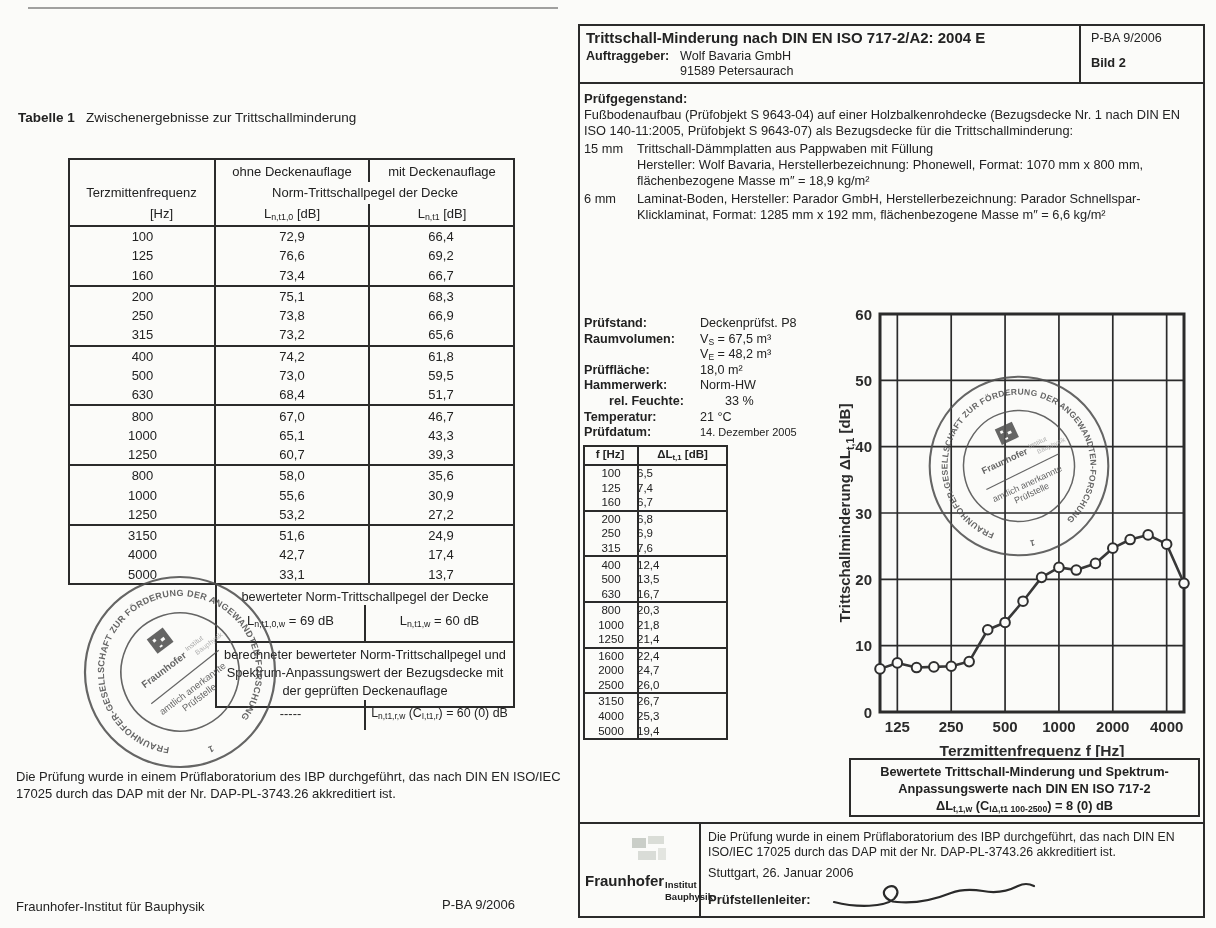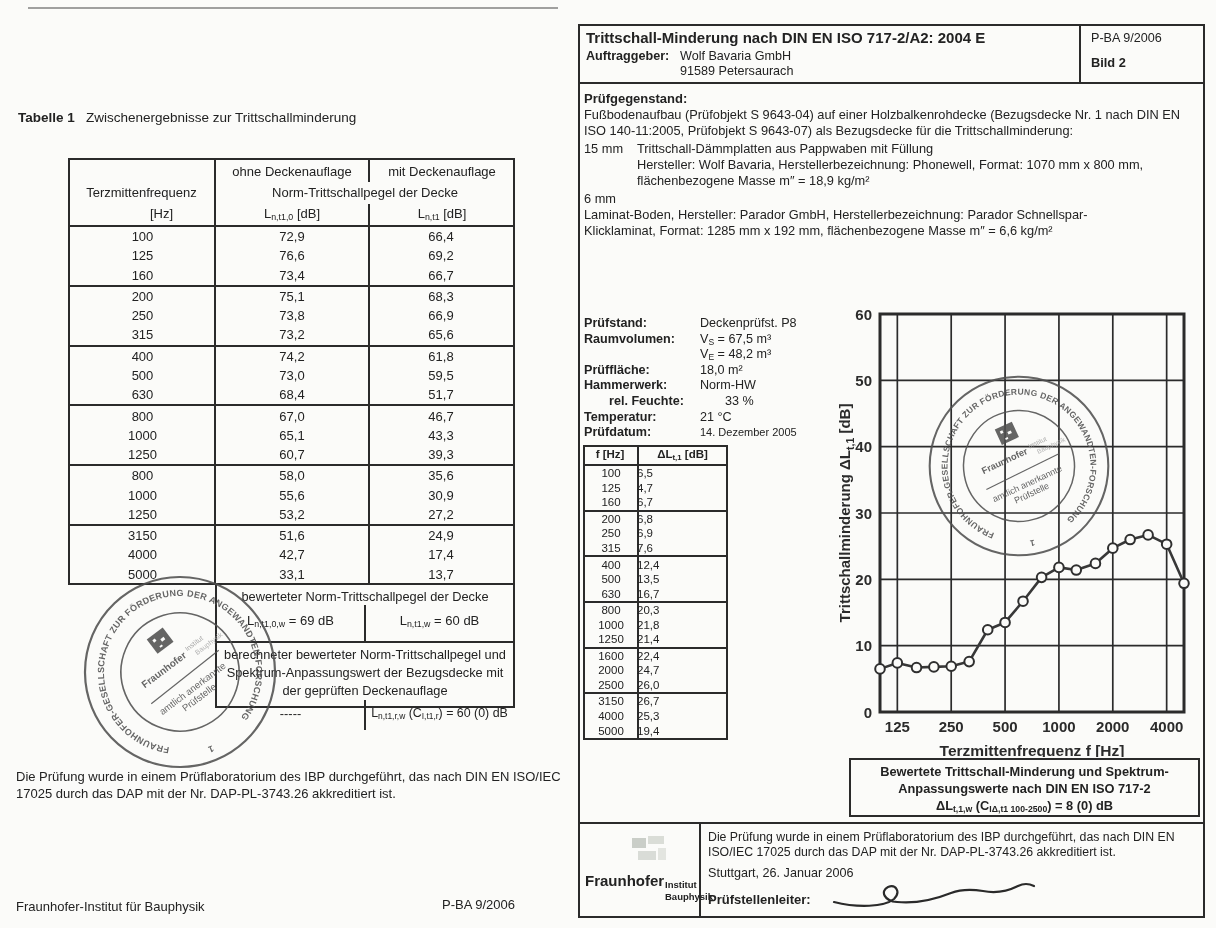--- a/index.html
+++ b/index.html
@@ -234,21 +234,21 @@
     </div>
 <div class="abs" id="specimen-items" style="left:584px;top:141px;width:618px;">
       <div style="display: flex; margin-bottom: 1px;">
         <div style="width: 53px; flex: 0 0 auto; font-size: 12.8px; line-height: 16.2px;">15 mm</div>
         <div class="body-txt">
           <div class="ln">Trittschall-Dämmplatten aus Pappwaben mit Füllung</div>
           <div class="ln">Hersteller: Wolf Bavaria, Herstellerbezeichnung: Phonewell,  Format: 1070 mm x 800 mm,</div>
           <div class="ln">flächenbezogene Masse m″ = 18,9 kg/m²</div>
         </div>
       </div>
-      <div style="display: flex; margin-bottom: 1px; flex-direction: column;">
+      <div style="display: flex; margin-bottom: 1px;">
         <div style="width: 53px; flex: 0 0 auto; font-size: 12.8px; line-height: 16.2px;">6 mm</div>
         <div class="body-txt">
           <div class="ln">Laminat-Boden, Hersteller: Parador GmbH, Herstellerbezeichnung: Parador Schnellspar-</div>
           <div class="ln">Klicklaminat, Format: 1285 mm x 192 mm, flächenbezogene Masse m″ = 6,6 kg/m²</div>
         </div>
       </div>
     </div>
 
 <div class="abs" id="conditions" style="left:584px;top:316px;width:260px;">
       <div style="display: flex; height: 15.6px; align-items: baseline;">
@@ -292,21 +292,21 @@
   <div class="abs ctr bold" style="left:0;top:3px;width:54px;">f [Hz]</div>
   <div class="abs ctr bold" style="left:56px;top:3px;width:87px;">ΔL<sub>t,1</sub> [dB]</div>
   <div class="abs dgroups" id="dtable-groups">
         <div class="dgroup">
           <div class="drow">
             <div class="c0">100</div>
             <div class="c1">6,5</div>
           </div>
           <div class="drow">
             <div class="c0">125</div>
-            <div class="c1">4,7</div>
+            <div class="c1">7,4</div>
           </div>
           <div class="drow">
             <div class="c0">160</div>
             <div class="c1">6,7</div>
           </div>
         </div>
         <div class="dgroup">
           <div class="drow">
             <div class="c0">200</div>
             <div class="c1">6,8</div>

